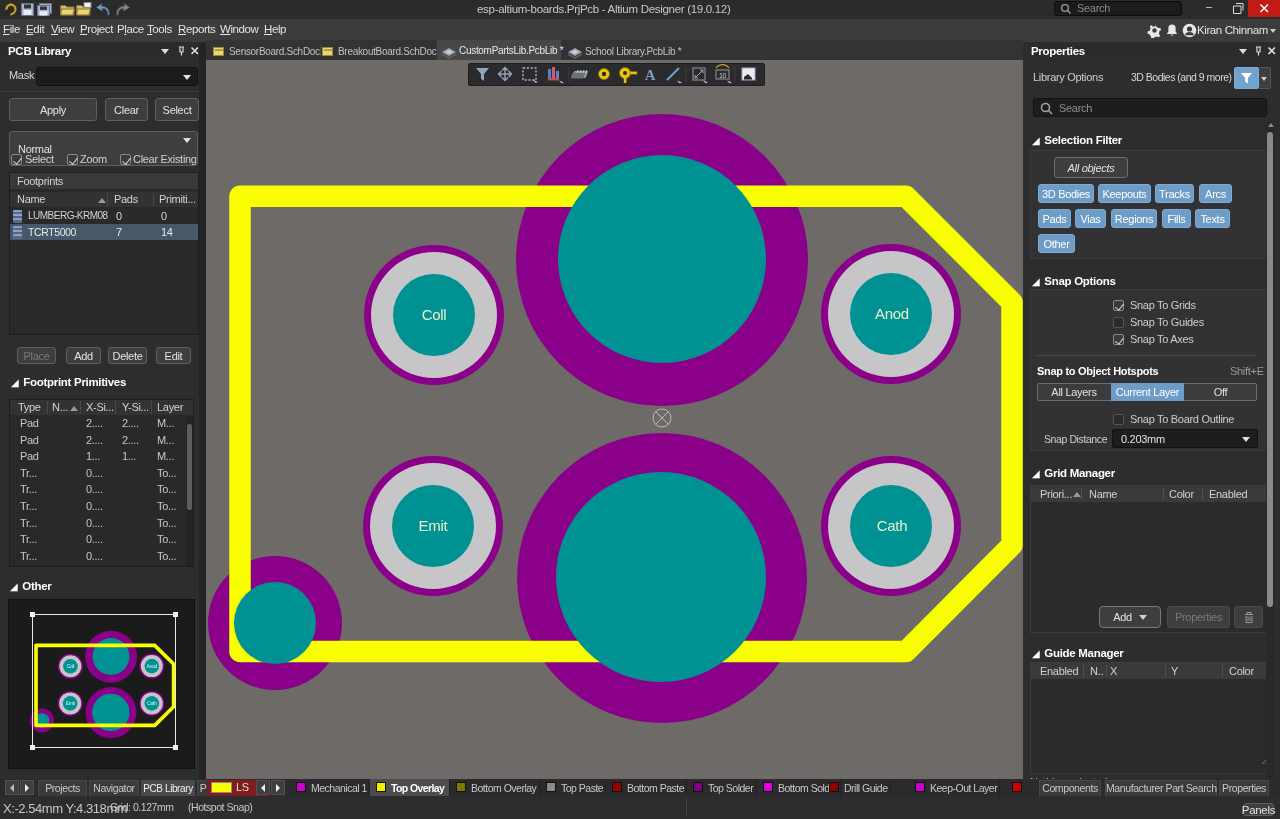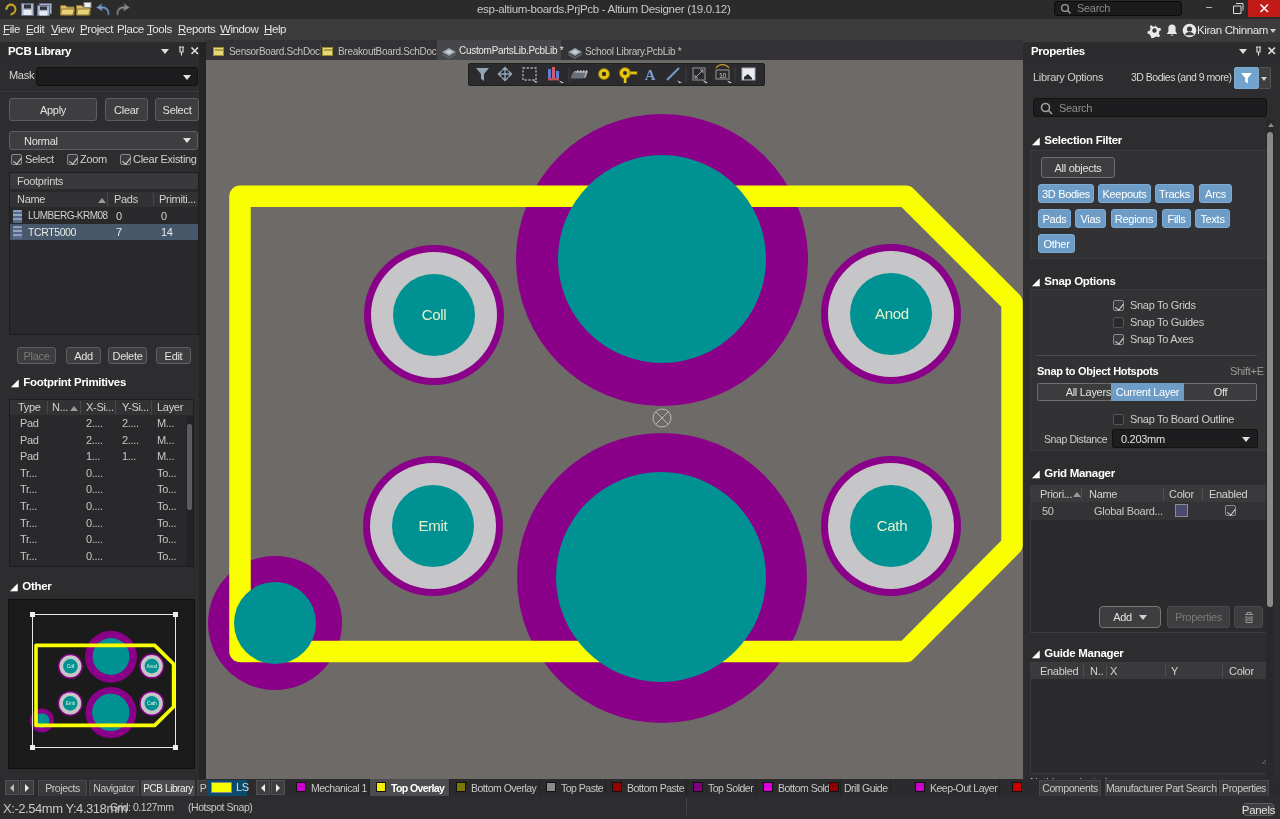--- a/index.html
+++ b/index.html
@@ -195,21 +195,21 @@
   </div>
   <div id="leftpanel">
     <div class="abs" style="left:9px;top:9px;color:#d6d6d6;">Mask</div>
     <div class="abs" style="left:36px;top:7px;width:162px;height:19px;background:#1c1c1e;border:1px solid #111;border-radius:3px;">
       <span class="abs" style="right:6px;top:7px;width:0;height:0;border-left:4px solid transparent;border-right:4px solid transparent;border-top:5px solid #e0e0e0;"></span>
     </div>
     <div class="abs" style="left:0;top:31px;width:199px;height:1px;background:#3a3a3c;"></div>
     <div class="btn" style="left:9px;top:38px;width:88px;height:23px;">Apply</div>
     <div class="btn" style="left:105px;top:38px;width:43px;height:23px;">Clear</div>
     <div class="btn" style="left:155px;top:38px;width:44px;height:23px;">Select</div>
-    <div class="btn" style="left:9px;top:71px;width:189px;height:19px;justify-content:flex-start;padding-left:14px;">Normal
+    <div class="btn" style="left:9px;top:71px;width:189px;height:35px;justify-content:flex-start;padding-left:8px;">Normal
       <span class="abs" style="right:6px;top:6px;width:0;height:0;border-left:4px solid transparent;border-right:4px solid transparent;border-top:5px solid #e0e0e0;"></span>
     </div>
 
     <div class="cb" style="left:11px;top:93px;"></div>
       <div class="abs" style="left:25px;top:93px;">Select</div>
     <div class="cb" style="left:67px;top:93px;"></div>
       <div class="abs" style="left:80px;top:93px;">Zoom</div>
     <div class="cb" style="left:120px;top:93px;"></div>
       <div class="abs" style="left:133px;top:93px;">Clear Existing</div>
 
@@ -466,21 +466,21 @@
     <div class="abs" style="left:10px;top:38px;width:234px;height:19px;background:#1d1d1f;border:1px solid #121212;border-radius:3px;">
       <svg width="16" height="15" style="position:absolute;left:5px;top:2px;">
           <circle cx="6.5" cy="6.5" r="4" fill="none" stroke="#a0a0a0" stroke-width="1.6"></circle>
           <path d="M9.5,9.5 L13,13" stroke="#a0a0a0" stroke-width="1.6"></path>
         </svg>
       <span class="abs" style="left:25px;top:3px;color:#8f8f8f;">Search</span>
     </div>
 
     <div class="abs sechead" style="left:9px;top:74px;">◢&nbsp; <b>Selection Filter</b></div>
     <div class="abs" style="left:7px;top:90px;width:239px;height:109px;background:#323234;border:1px solid #3c3c3e;"></div>
-    <div class="btn" style="left:18px;top:97px;width:74px;height:21px;border-color:#6e6e70;">All objects</div>
+    <div class="btn" style="left:31px;top:97px;width:74px;height:21px;border-color:#6e6e70;font-style:italic;">All objects</div>
     <div class="blue" style="left:15px;top:124px;width:56px;height:19px;">3D Bodies</div>
     <div class="blue" style="left:75px;top:124px;width:53px;height:19px;">Keepouts</div>
     <div class="blue" style="left:132px;top:124px;width:39px;height:19px;">Tracks</div>
     <div class="blue" style="left:176px;top:124px;width:33px;height:19px;">Arcs</div>
     <div class="blue" style="left:15px;top:149px;width:33px;height:19px;">Pads</div>
     <div class="blue" style="left:52px;top:149px;width:31px;height:19px;">Vias</div>
     <div class="blue" style="left:88px;top:149px;width:46px;height:19px;">Regions</div>
     <div class="blue" style="left:139px;top:149px;width:29px;height:19px;">Fills</div>
     <div class="blue" style="left:172px;top:149px;width:35px;height:19px;">Texts</div>
     <div class="blue" style="left:15px;top:174px;width:37px;height:19px;">Other</div>
@@ -490,21 +490,21 @@
     <div class="cb" style="left:90px;top:239px;"></div>
       <div class="abs" style="left:107px;top:239px;color:#cecece;">Snap To Grids</div>
     <div class="cb off" style="left:90px;top:256px;"></div>
       <div class="abs" style="left:107px;top:256px;color:#cecece;">Snap To Guides</div>
     <div class="cb" style="left:90px;top:273px;"></div>
       <div class="abs" style="left:107px;top:273px;color:#cecece;">Snap To Axes</div>
     <div class="abs" style="left:14px;top:295px;width:220px;height:1px;background:#4c4c4e;"></div>
     <div class="abs" style="left:14px;top:305px;color:#fff;"><b>Snap to Object Hotspots</b></div>
     <div class="abs" style="left:207px;top:305px;color:#9a9a9a;">Shift+E</div>
     <div class="abs" style="left:14px;top:323px;width:220px;height:18px;background:#3c3c3e;border:1px solid #6e6e70;border-radius:2px;"></div>
-    <div class="abs" style="left:14px;top:323px;width:74px;height:18px;color:#e2e2e2;text-align:right;line-height:18px;">All Layers</div>
+    <div class="abs" style="left:14px;top:323px;width:74px;height:18px;color:#e2e2e2;text-align:center;line-height:18px;">All Layers</div>
     <div class="abs" style="left:88px;top:323px;width:73px;height:18px;background:#6d9dc7;color:#fff;text-align:center;line-height:18px;">Current Layer</div>
     <div class="abs" style="left:161px;top:323px;width:73px;height:18px;color:#e2e2e2;text-align:center;line-height:18px;">Off</div>
     <div class="cb off" style="left:90px;top:353px;"></div>
       <div class="abs" style="left:107px;top:353px;color:#cecece;">Snap To Board Outline</div>
     <div class="abs" style="left:21px;top:373px;color:#cecece;font-size:10.5px;letter-spacing:-0.4px;">Snap Distance</div>
     <div class="abs" style="left:89px;top:369px;width:146px;height:19px;background:#1d1d1f;border:1px solid #121212;border-radius:2px;">
       <span class="abs" style="left:8px;top:3px;color:#e0e0e0;">0.203mm</span>
       <span class="abs" style="right:7px;top:7px;width:0;height:0;border-left:4px solid transparent;border-right:4px solid transparent;border-top:5px solid #e0e0e0;"></span>
     </div>
 
@@ -512,26 +512,20 @@
     <div class="abs" style="left:7px;top:425px;width:239px;height:148px;background:#2b2b2d;border:1px solid #3c3c3e;">
       <div class="abs" style="left:0;top:0;width:237px;height:16px;background:#3a3a3c;color:#d2d2d2;">
         <span class="abs" style="left:9px;line-height:16px;">Priori...</span>
         <span class="abs" style="left:42px;top:6px;width:0;height:0;border-left:4px solid transparent;border-right:4px solid transparent;border-bottom:5px solid #999;"></span>
         <span class="abs" style="left:50px;top:2px;width:1px;height:12px;background:#505052;"></span>
         <span class="abs" style="left:58px;line-height:16px;">Name</span>
         <span class="abs" style="left:132px;top:2px;width:1px;height:12px;background:#505052;"></span>
         <span class="abs" style="left:138px;line-height:16px;">Color</span>
         <span class="abs" style="left:171px;top:2px;width:1px;height:12px;background:#505052;"></span>
         <span class="abs" style="left:178px;line-height:16px;">Enabled</span>
-      </div>
-      <div class="abs" style="left:0;top:16px;width:237px;height:18px;background:#333335;color:#c6c6c6;">
-        <span class="abs" style="left:11px;top:3px;">50</span>
-        <span class="abs" style="left:63px;top:3px;">Global Board...</span>
-        <span class="abs" style="left:144px;top:2px;width:13px;height:13px;background:#4a4a6e;border:1px solid #8a8a8c;"></span>
-        <span class="cb" style="left:194px;top:2px;"></span>
       </div>
       <div class="btn" style="left:68px;top:120px;width:62px;height:22px;border-radius:4px;border-color:#777;">Add
         <span style="margin-left:7px;width:0;height:0;border-left:4px solid transparent;border-right:4px solid transparent;border-top:5px solid #d0d0d0;"></span>
       </div>
       <div class="btn" style="left:136px;top:120px;width:63px;height:22px;color:#7a7a7a;border-color:#4a4a4c;">Properties</div>
       <div class="btn" style="left:203px;top:120px;width:29px;height:22px;border-color:#4a4a4c;color:#999;">
         <svg width="12" height="13">
             <path d="M2,3.5 h8 M4,3 v-1.5 h4 v1.5 M3,5 v6.5 h6 v-6.5 M5,5.5 v4.5 M7,5.5 v4.5" stroke="#999" stroke-width="1" fill="none"></path>
           </svg>
       </div>
@@ -566,21 +560,21 @@
       </div>
     <div class="arrbtn" style="left:20px;">
         <span style="border-left:4px solid #eee;border-top:4px solid transparent;border-bottom:4px solid transparent;"></span>
       </div>
     <div class="btab" style="left:38px;width:49px;">Projects</div>
     <div class="btab" style="left:89px;width:50px;">Navigator</div>
     <div class="btab active" style="left:141px;width:54px;font-size:10px;">PCB Library</div>
     <div class="btab" style="left:197px;width:12px;">P</div>
 
     <div class="abs" style="left:207px;top:0;width:816px;height:17px;background:#2b2b2d;overflow:hidden;">
-      <div class="abs" style="left:0;top:1px;width:40px;height:16px;background:#0c4a6e;">
+      <div class="abs" style="left:0;top:1px;width:61px;height:16px;background:#7f1d1d;">
         <span class="abs" style="left:4px;top:2px;width:21px;height:11px;background:#f5ff00;border:1px solid #888;"></span>
         <span class="abs" style="left:29px;top:1px;color:#ddd;">LS</span>
       </div>
       <div class="arrbtn" style="left:49px;top:1px;">
           <span style="border-right:4px solid #eee;border-top:4px solid transparent;border-bottom:4px solid transparent;"></span>
         </div>
       <div class="arrbtn" style="left:64px;top:1px;">
           <span style="border-left:4px solid #eee;border-top:4px solid transparent;border-bottom:4px solid transparent;"></span>
         </div>
       <div class="ltab" style="left:83px;width:80px;">

